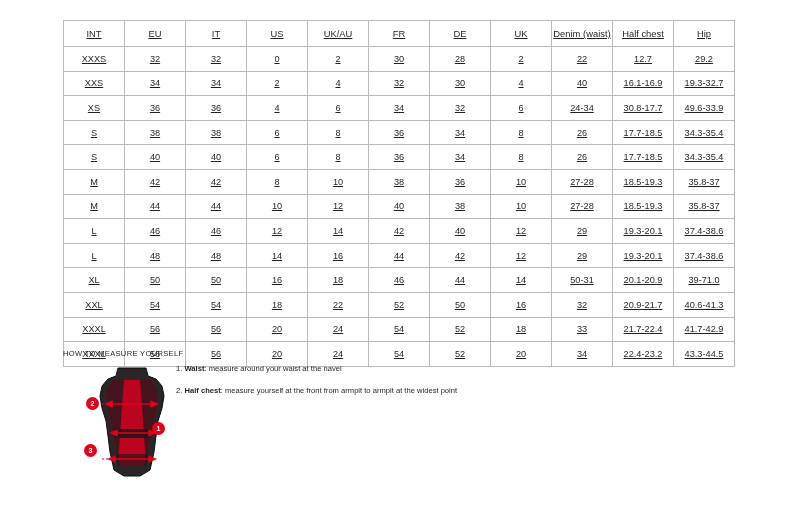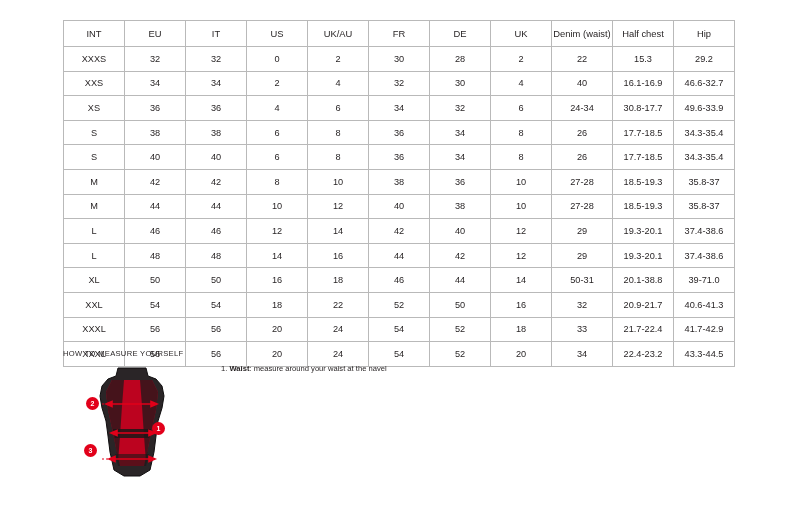--- a/index.html
+++ b/index.html
@@ -19,20 +19,21 @@
     width: 798px;
     height: 519px;
   }
 
   
   .table-wrap {
     position: absolute;
     left: 63px;
     top: 20px;
     width: 672px;
+    text-decoration: underline;
   }
   table.size-table {
     border-collapse: collapse;
     width: 672px;
     table-layout: fixed;
   }
   table.size-table td,
   table.size-table th {
     border: 1px solid #b9b9b9;
     height: 23.6px;
@@ -64,21 +65,20 @@
     left: 82px;
     top: 366px;
     width: 110px;
     height: 120px;
   }
   .notes {
     position: absolute;
     left: 176px;
     top: 364px;
     width: 420px;
-    margin-left: 45px;
   }
   .note {
     font-size: 7.6px;
     color: #231f20;
     margin-bottom: 13px;
     line-height: 1.2;
   }
   .note b { font-weight: bold; }
 
   .badge {
@@ -123,35 +123,35 @@
           <tr>
             <td>XXXS</td>
             <td>32</td>
             <td>32</td>
             <td>0</td>
             <td>2</td>
             <td>30</td>
             <td>28</td>
             <td>2</td>
             <td>22</td>
-            <td>15.3</td>
+            <td>12.7</td>
             <td>29.2</td>
           </tr>
           <tr>
             <td>XXS</td>
             <td>34</td>
             <td>34</td>
             <td>2</td>
             <td>4</td>
             <td>32</td>
             <td>30</td>
             <td>4</td>
             <td>40</td>
             <td>16.1-16.9</td>
-            <td>46.6-32.7</td>
+            <td>19.3-32.7</td>
           </tr>
           <tr>
             <td>XS</td>
             <td>36</td>
             <td>36</td>
             <td>4</td>
             <td>6</td>
             <td>34</td>
             <td>32</td>
             <td>6</td>
@@ -240,21 +240,21 @@
           <tr>
             <td>XL</td>
             <td>50</td>
             <td>50</td>
             <td>16</td>
             <td>18</td>
             <td>46</td>
             <td>44</td>
             <td>14</td>
             <td>50-31</td>
-            <td>20.1-38.8</td>
+            <td>20.1-20.9</td>
             <td>39-71.0</td>
           </tr>
           <tr>
             <td>XXL</td>
             <td>54</td>
             <td>54</td>
             <td>18</td>
             <td>22</td>
             <td>52</td>
             <td>50</td>
@@ -331,15 +331,16 @@
       <line x1="20" y1="93" x2="29" y2="93" stroke="#e2001a" stroke-width="1" stroke-dasharray="2,2"></line>
     </svg>
   </div>
 
   <div class="badge badge-1">1</div>
   <div class="badge badge-2">2</div>
   <div class="badge badge-3">3</div>
 
   <div class="notes" id="notes">
       <div class="note"><span>1.</span> <b>Waist</b><span>: measure around your waist at the navel</span></div>
+      <div class="note"><span>2.</span> <b>Half chest</b><span>: measure yourself at the front from armpit to armpit at the widest point</span></div>
     </div>
 
 </div>
 
 </body></html>

